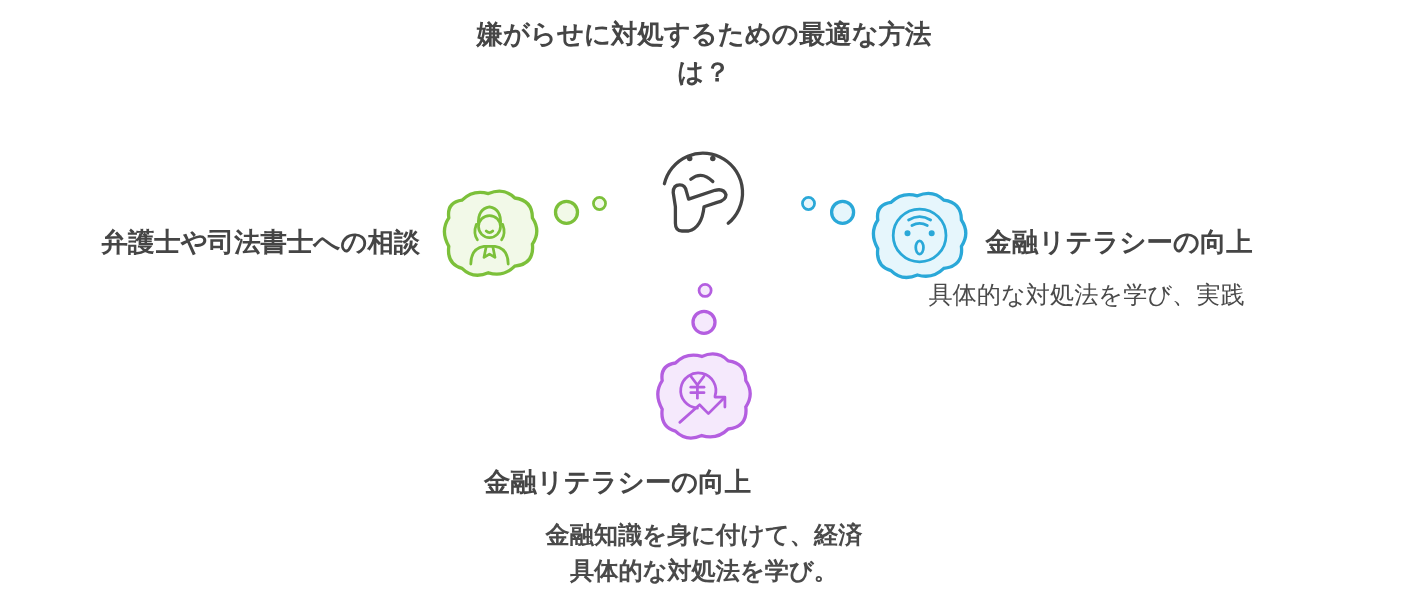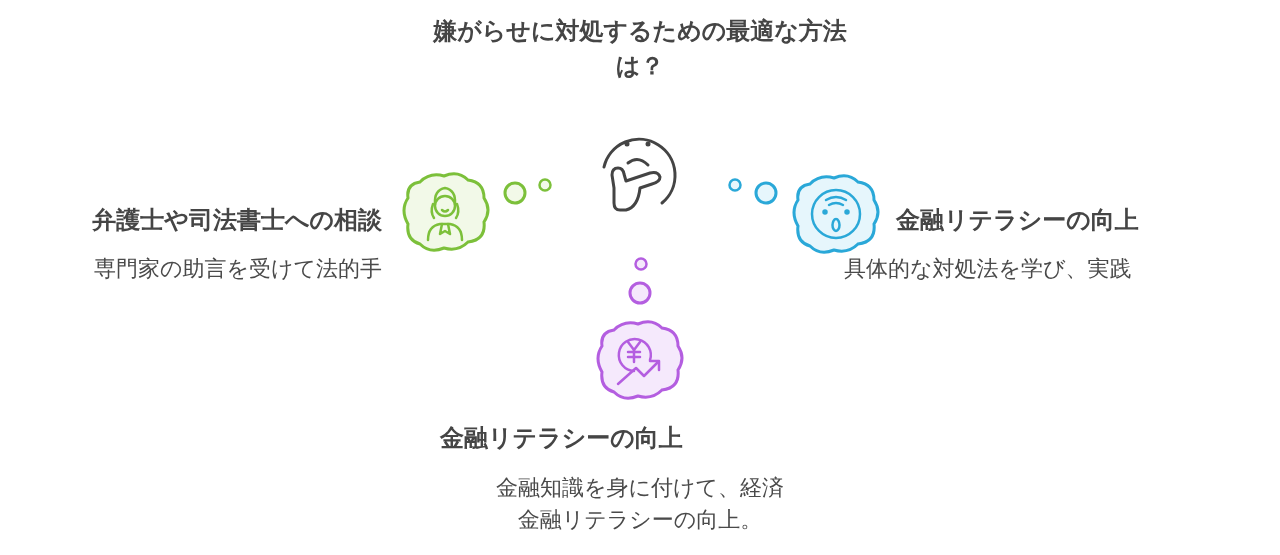--- a/index.html
+++ b/index.html
@@ -47,21 +47,20 @@
     </svg>
 </div>
 <div class="abs" style="left:537px;top:177px;">
   <svg width="16" height="16">
       <circle cx="8" cy="8" r="5.5" fill="#f2f9e8" stroke="#7cc03a" stroke-width="2.5"></circle>
     </svg>
 </div>
 
 <div class="heading" style="right:898px;top:204px;">弁護士や司法書士への相談</div>
 <div class="desc" style="right:898px;top:253px;text-align:right;">
-  <div>専門家の助言を受けて法的手</div>
 </div>
 
 <div class="abs" style="left:727px;top:177px;">
   <svg width="16" height="16">
       <circle cx="8" cy="8" r="5.5" fill="#e6f6fc" stroke="#2aa8d8" stroke-width="2.5"></circle>
     </svg>
 </div>
 <div class="abs" style="left:753px;top:180px;">
   <svg width="26" height="26">
       <circle cx="13" cy="13" r="10" fill="#e6f6fc" stroke="#2aa8d8" stroke-width="3"></circle>
@@ -105,16 +104,16 @@
       <path d="M40 34 L40 46"></path>
       <path d="M34 36 L46 36"></path>
       <path d="M34 41 L46 41"></path>
       <path d="M24 68 L42 52 L50 60 L64 46"></path>
       <path d="M56 45 L65 45 L65 54"></path>
     </g>
   </svg>
 </div>
 
 <div class="heading" style="left:440px;width:400px;top:422px;">金融リテラシーの向上</div>
-<div class="desc" style="left:440px;width:400px;text-align:center;top:472px;">
+<div class="desc" style="left:440px;width:400px;text-align:center;top:472px;font-weight:bold;">
   <div>金融知識を身に付けて、経済</div>
-  <div>金融リテラシーの向上。</div>
+  <div>具体的な対処法を学び。</div>
 </div>
 
 </body></html>

